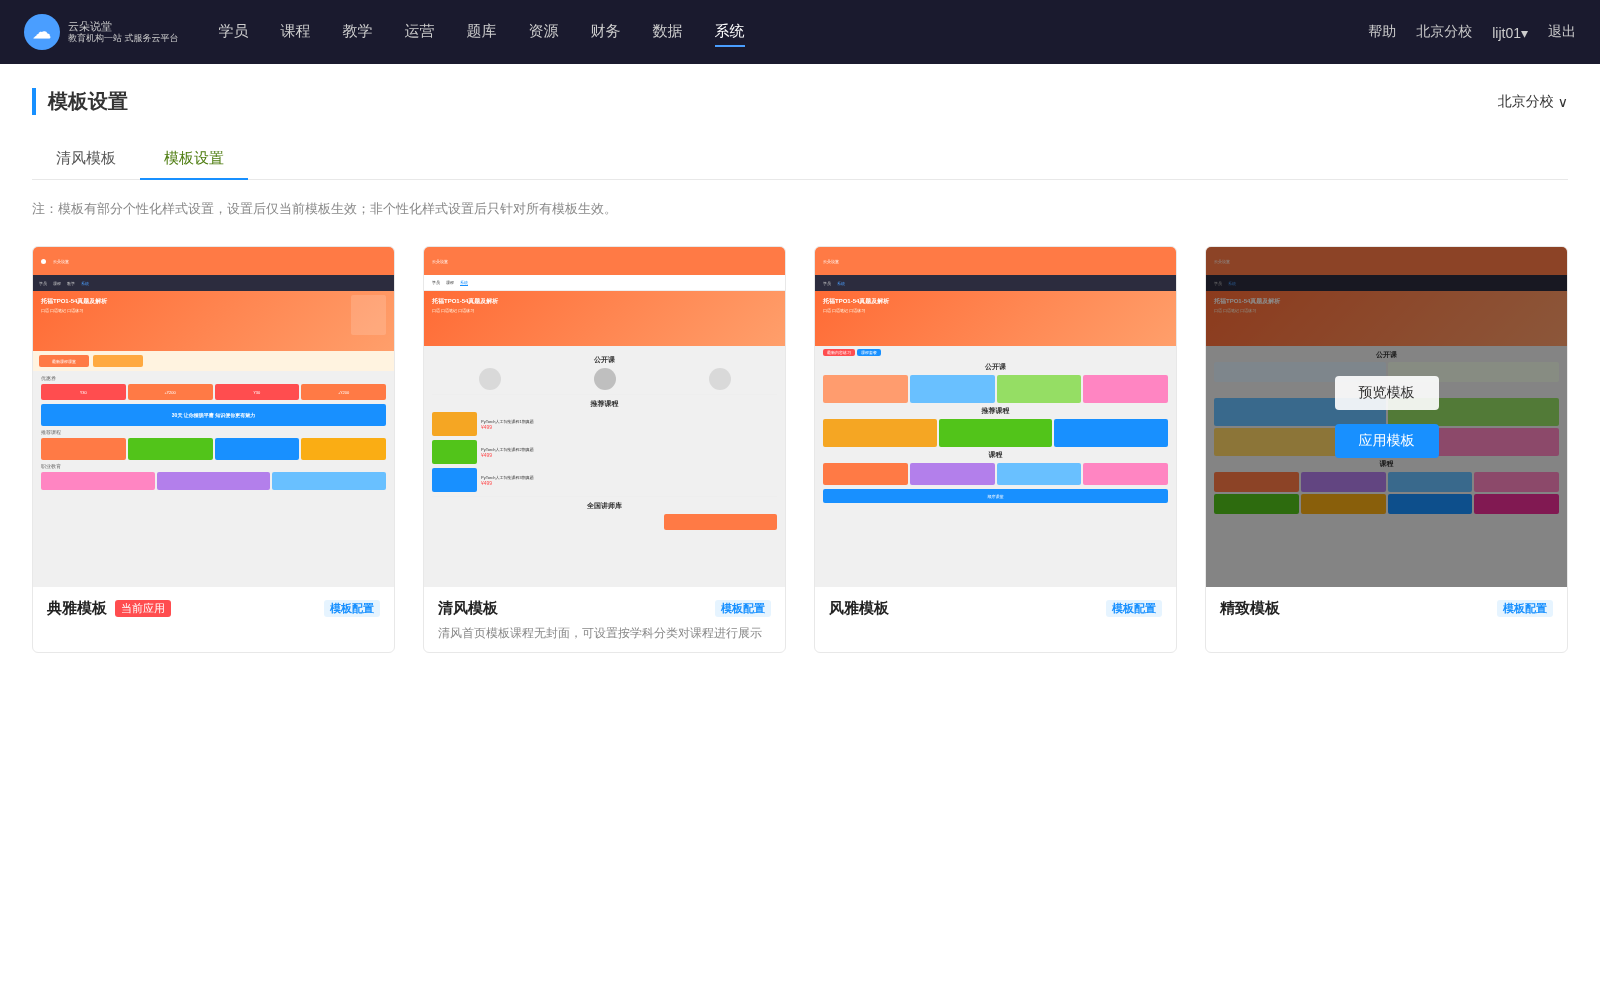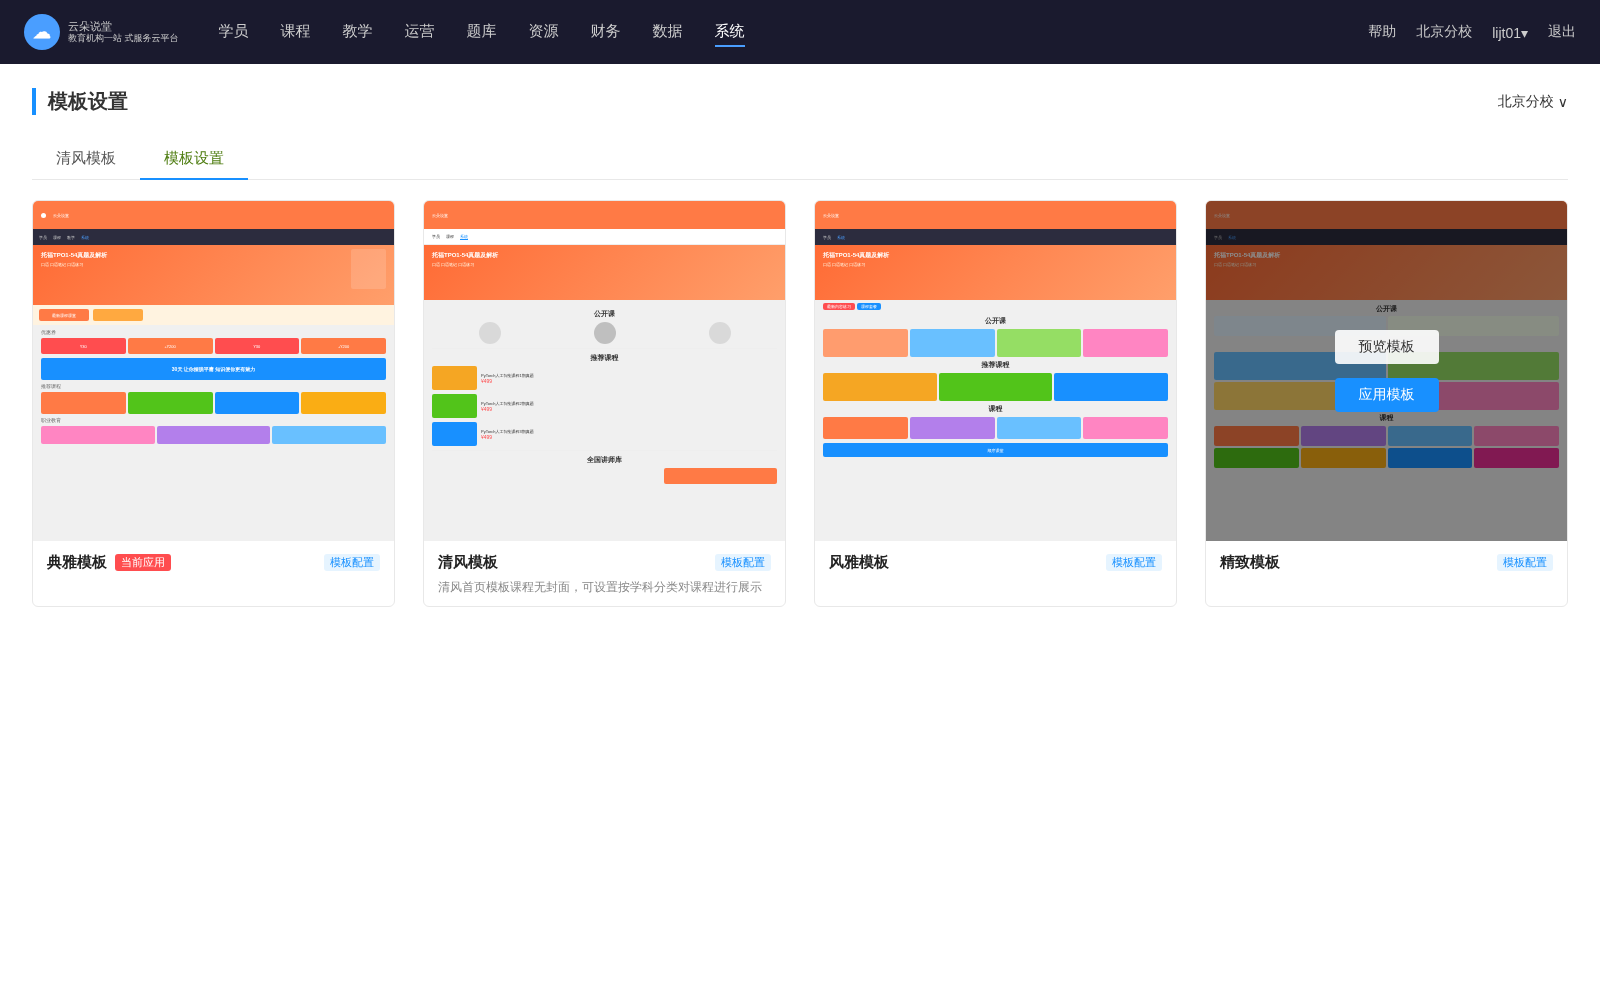--- a/index.html
+++ b/index.html
@@ -205,20 +205,21 @@
       border-radius: 3px;
     }
     .badge-config {
       background: #e6f4ff;
       color: #1890ff;
       font-size: 11px;
       padding: 1px 6px;
       border-radius: 3px;
       margin-left: auto;
       cursor: pointer;
+      font-weight: bold;
     }
     .card-desc {
       font-size: 12px;
       color: #888;
       line-height: 1.5;
     }
 
     
     .tmpl-dot { width: 5px; height: 5px; border-radius: 50%; display: inline-block; }
   </style>
@@ -263,20 +264,21 @@
       <span>北京分校</span>
       <span>∨</span>
     </div>
   </div>
 
   <div class="tabs">
     <div class="tab">清风模板</div>
     <div class="tab active">模板设置</div>
   </div>
 
+  <p class="note">注：模板有部分个性化样式设置，设置后仅当前模板生效；非个性化样式设置后只针对所有模板生效。</p>
 
   <div class="templates-grid">
 
     <div class="template-card">
       <div class="template-preview">
         <div class="tmpl-thumb tmpl1">
           <div class="tmpl-header">
             <span class="tmpl-dot" style="background:#fff; margin-right:3px;"></span>
             <span style="font-size:4px;color:#fff;">云朵说堂</span>
           </div>

